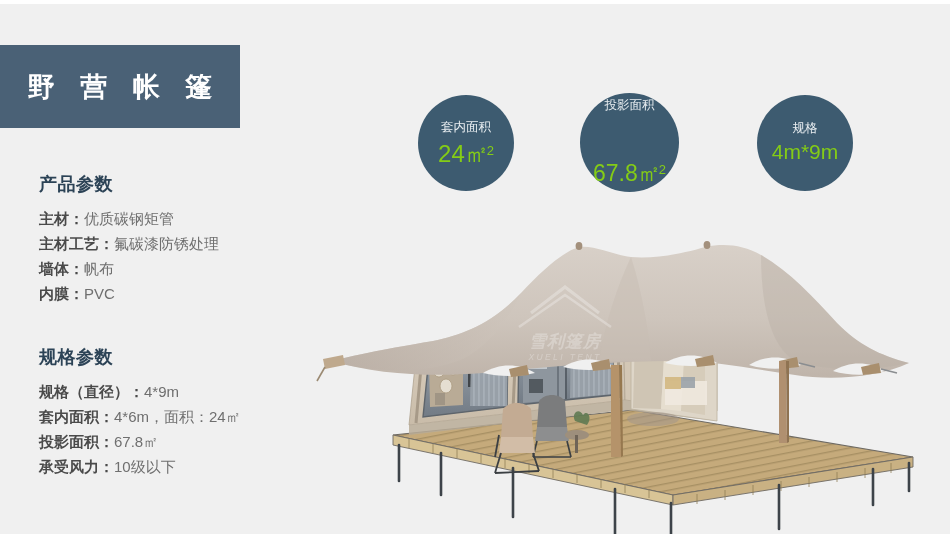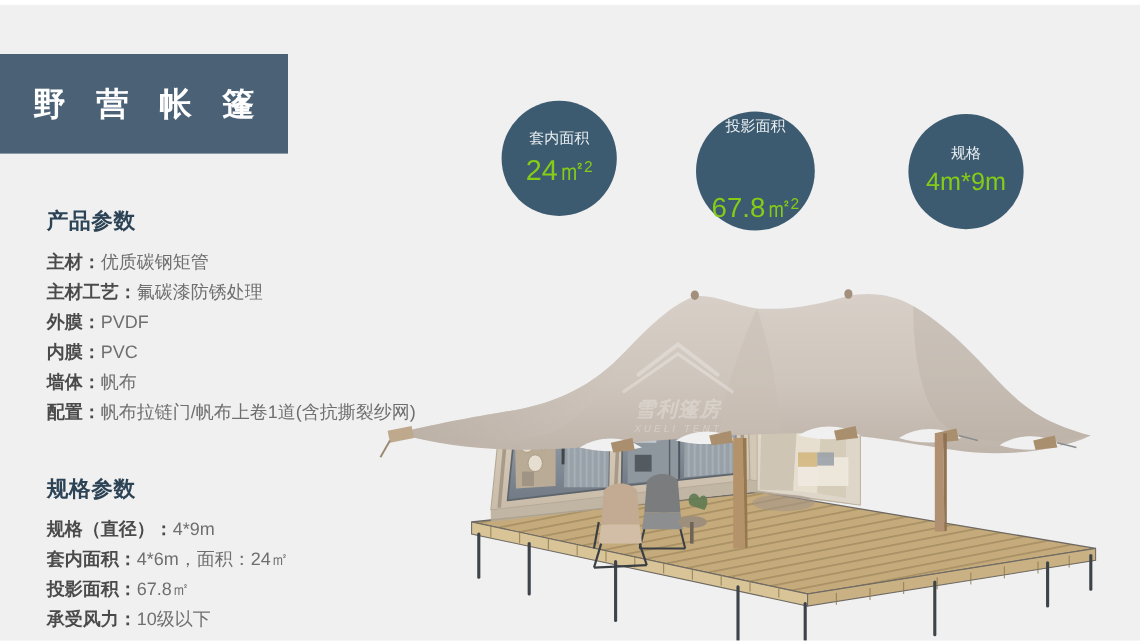--- a/index.html
+++ b/index.html
@@ -97,21 +97,21 @@
     color: #84cc16;
     font-size: 24px;
     line-height: 27px;
     white-space: nowrap;
   }
   .badge-value .sup {
     font-size: 13px;
     vertical-align: 7px;
     margin-left: -2px;
   }
-  #badge-1 { left: 418px; top: 84px; width: 96px; height: 96px; }
+  #badge-1 { left: 418px; top: 95px; width: 96px; height: 96px; }
   #badge-2 { left: 580px; top: 93px; width: 99px; height: 99px; gap: 41px; }
   #badge-3 { left: 757px; top: 95px; width: 96px; height: 96px; }
   #badge-2 .badge-value { font-size: 23px; }
   #badge-3 .badge-value { font-size: 21px; }
 
   
   #tent-figure {
     position: absolute;
     left: 313px; top: 195px;
     width: 620px; height: 339px; font-style: italic;
@@ -134,30 +134,24 @@
     <div class="section">
       <h2 class="section-heading">产品参数</h2>
 
       <div class="spec-row">
         <span class="spec-label">主材：</span><span class="spec-value">优质碳钢矩管</span>
       </div>
       <div class="spec-row">
         <span class="spec-label">主材工艺：</span><span class="spec-value">氟碳漆防锈处理</span>
       </div>
       <div class="spec-row">
-        <span class="spec-label">外膜：</span><span class="spec-value">PVDF</span>
+        <span class="spec-label">墙体：</span><span class="spec-value">帆布</span>
       </div>
       <div class="spec-row">
         <span class="spec-label">内膜：</span><span class="spec-value">PVC</span>
-      </div>
-      <div class="spec-row">
-        <span class="spec-label">墙体：</span><span class="spec-value">帆布</span>
-      </div>
-      <div class="spec-row">
-        <span class="spec-label">配置：</span><span class="spec-value">帆布拉链门/帆布上卷1道(含抗撕裂纱网)</span>
       </div>
     </div>
 
     <div class="section" id="spec-section">
       <h2 class="section-heading">规格参数</h2>
 
       <div class="spec-row">
         <span class="spec-label">规格（直径）：</span><span class="spec-value">4*9m</span>
       </div>
       <div class="spec-row">

